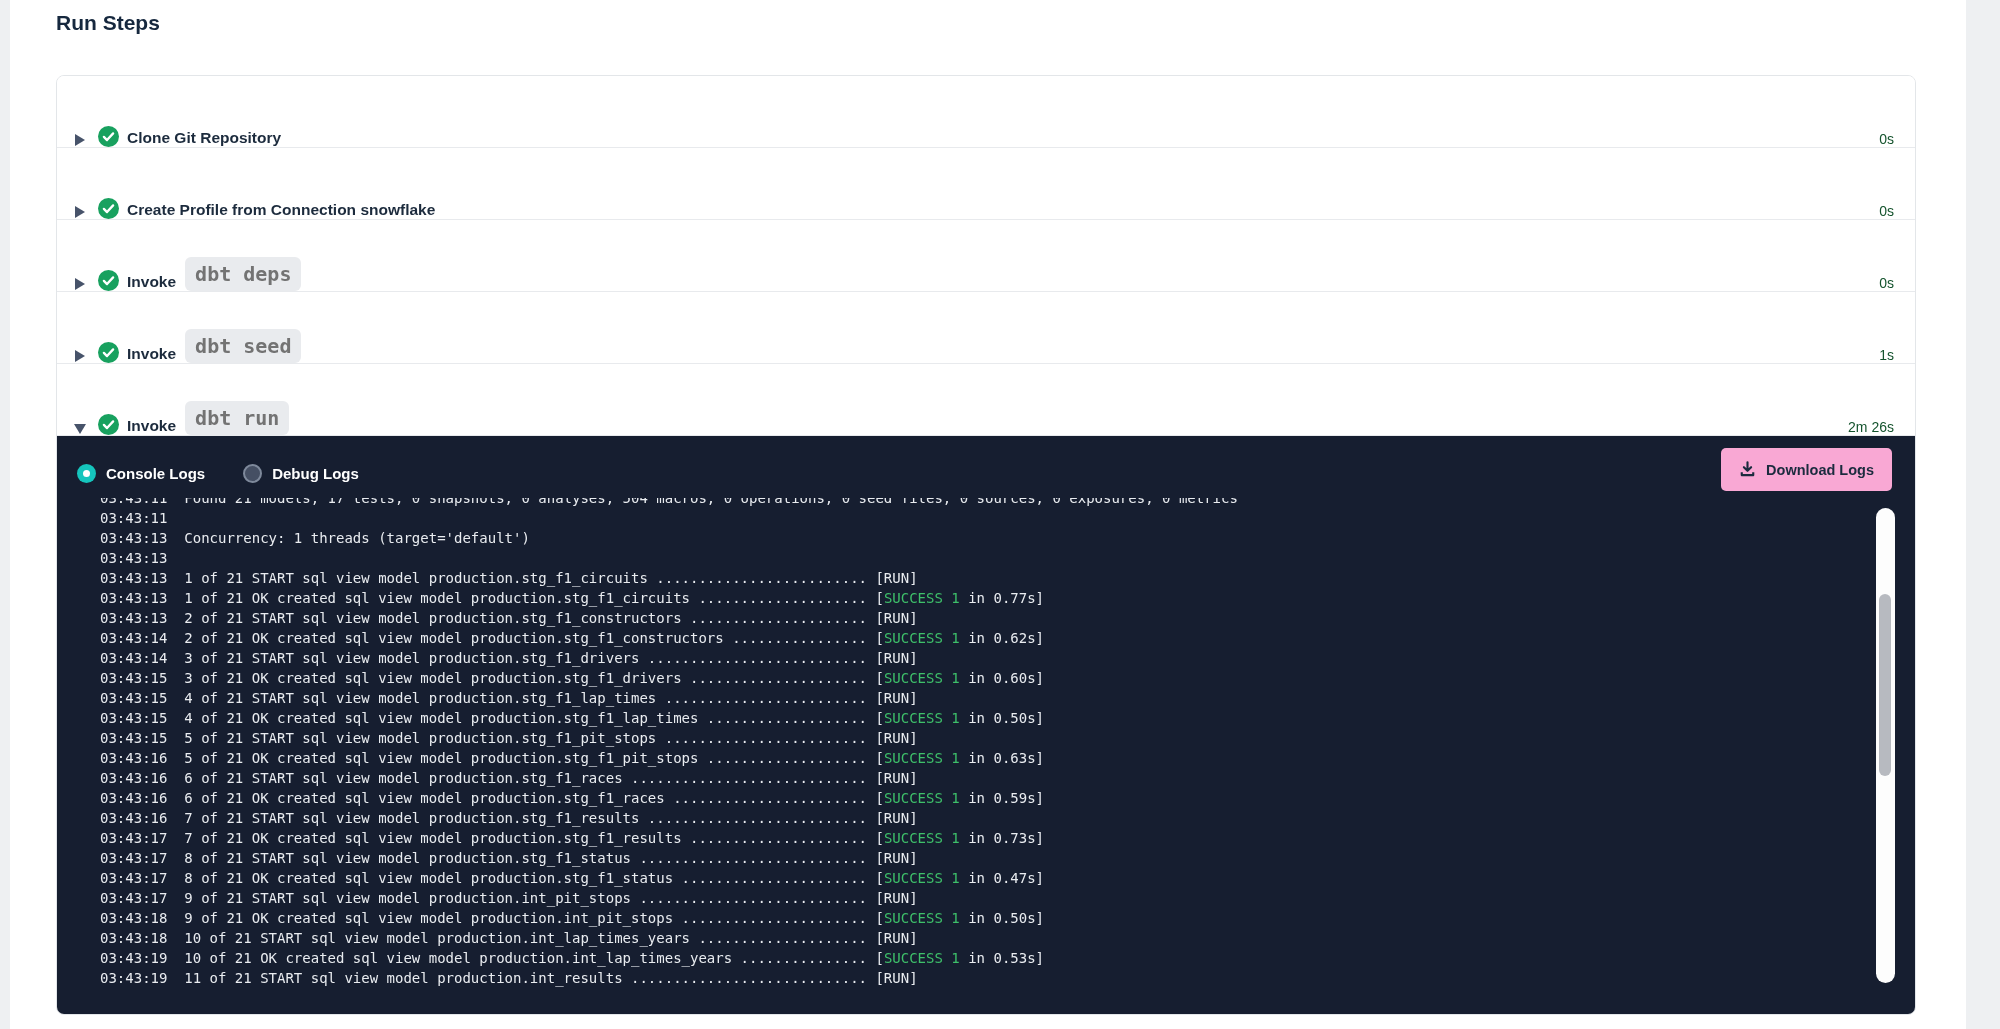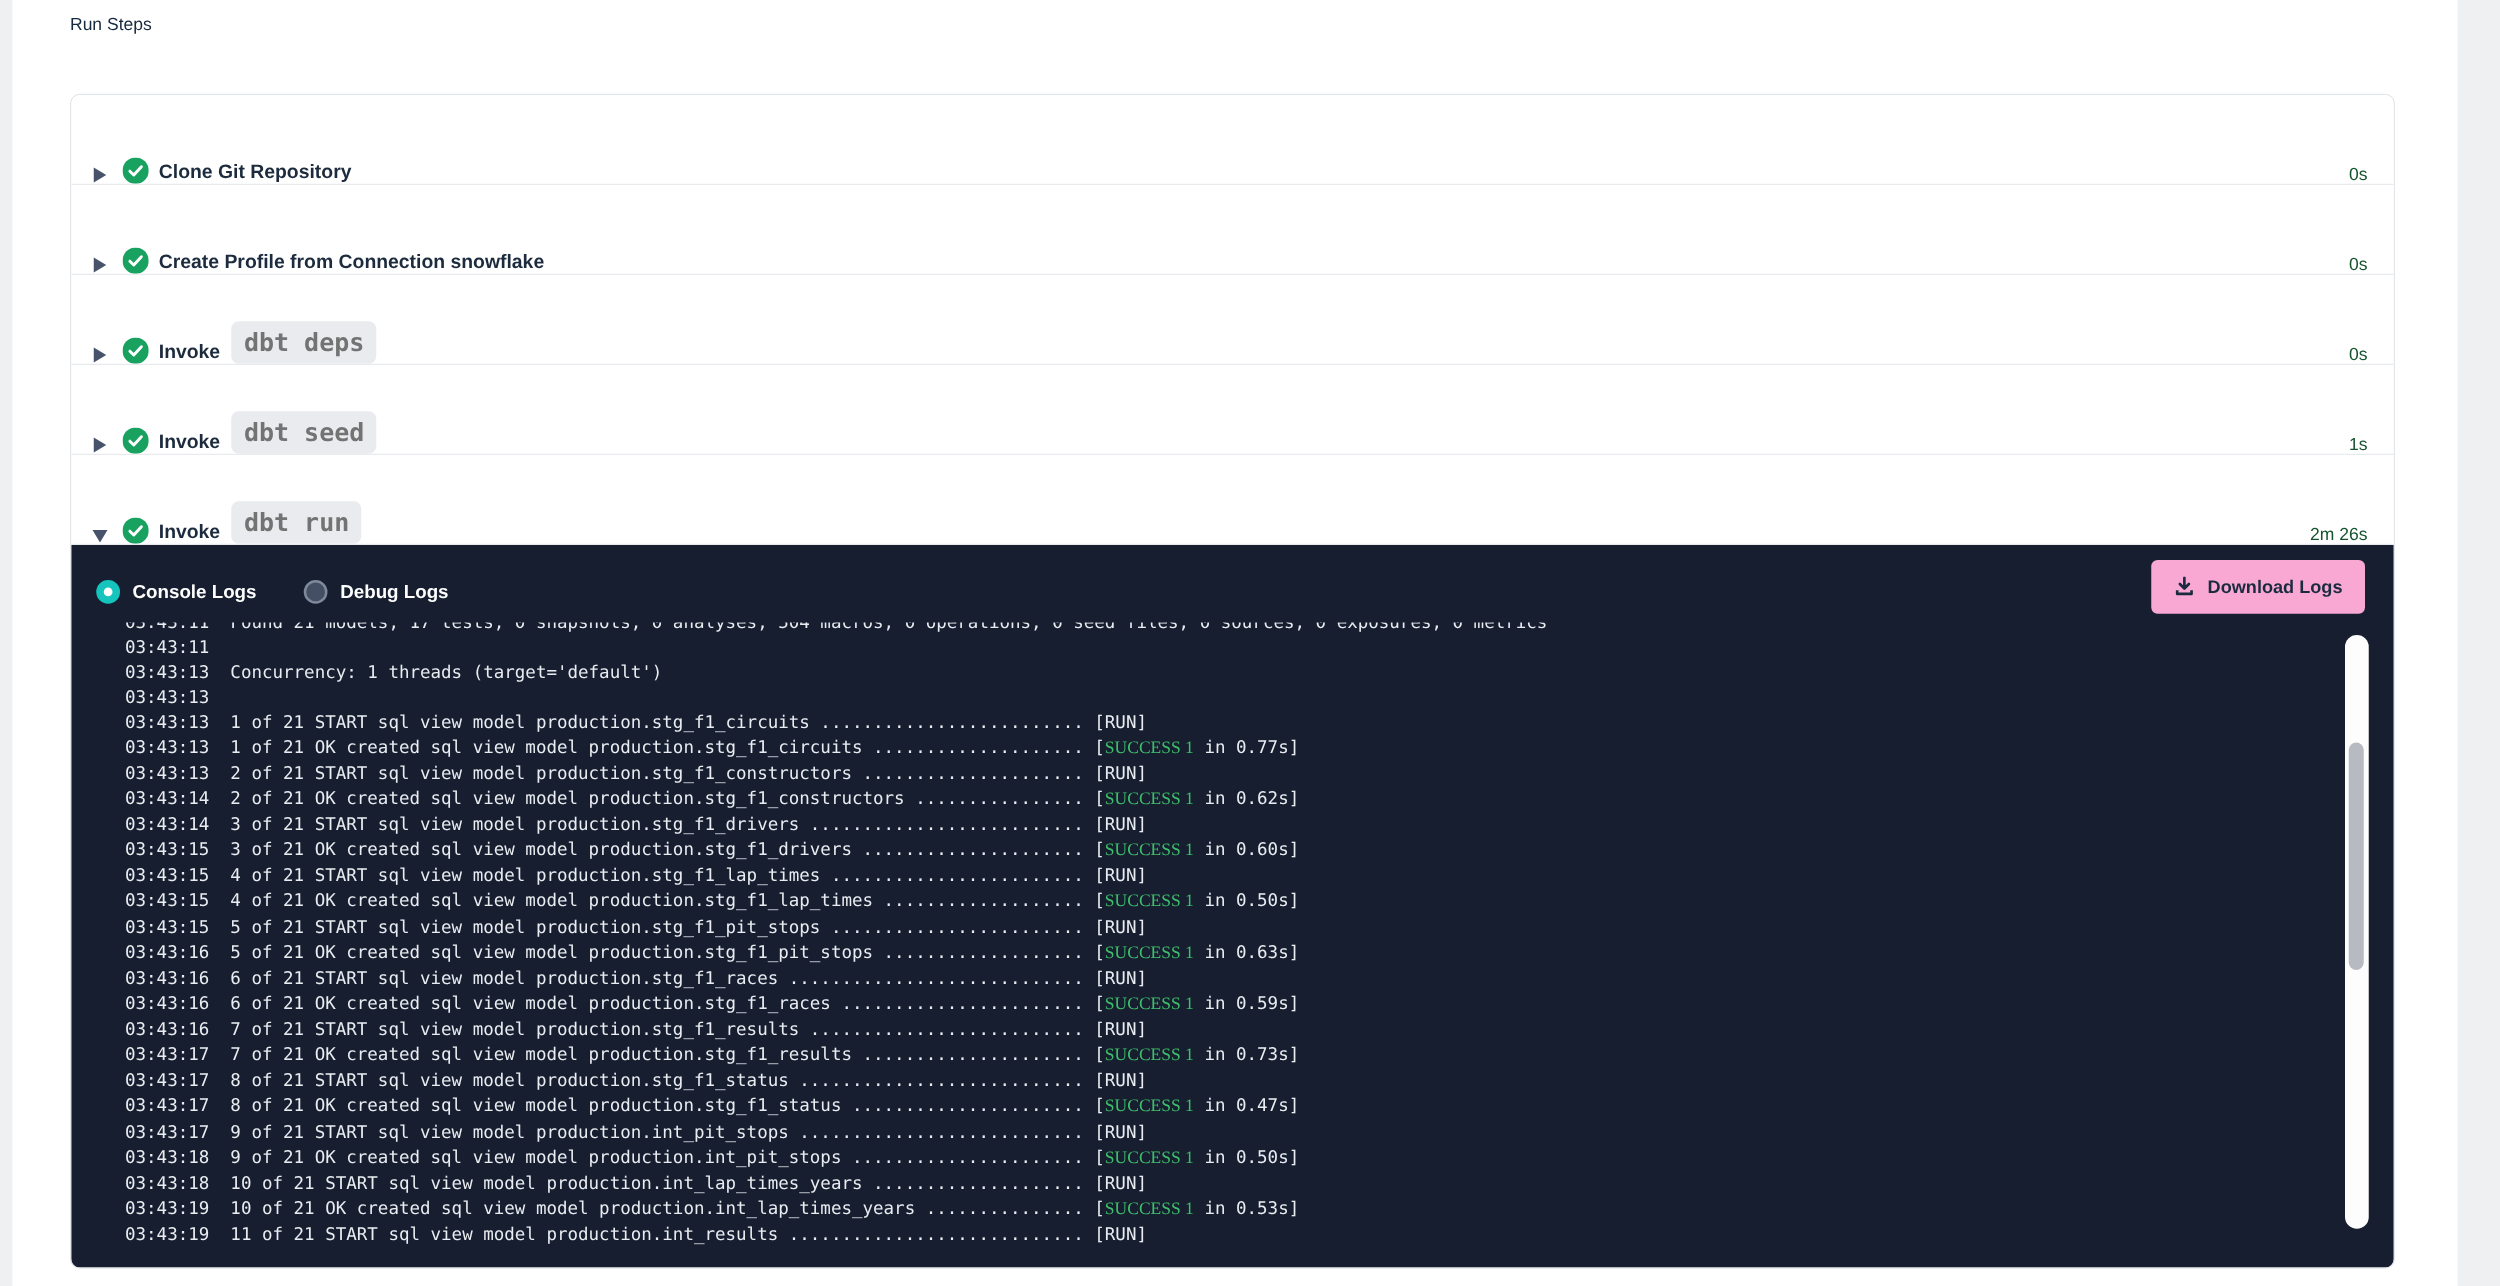--- a/index.html
+++ b/index.html
@@ -5,21 +5,21 @@
   * { margin:0; padding:0; box-sizing:border-box; }
   html,body { width:2000px; height:1029px; }
   body {
     font-family:"Liberation Sans", sans-serif;
     background:#eef0f2;
     position:relative;
     overflow:hidden;
     color:#1c2b3d;
   }
   .sheet { position:absolute; left:10px; top:0; width:1956px; height:1029px; background:#ffffff; }
-  .page-title { position:absolute; left:46px; top:11px; font-size:14px; font-weight:400; color:#16283e; }
+  .page-title { position:absolute; left:46px; top:11px; font-size:21px; font-weight:700; color:#16283e; }
   .card {
     position:absolute; left:46px; top:75px; width:1860px;
     background:#fff; border:1px solid #e3e6e9; border-radius:8px; overflow:hidden;
   }
   .row {
     height:72px; display:flex; align-items:flex-end;
     padding:0 21px 0 17px; border-bottom:1px solid #e8eaed; background:#fff; cursor:pointer;
   }
   .caret { width:12px; height:14px; position:relative; flex:0 0 12px; }
   .caret-right::before {
@@ -54,21 +54,21 @@
   .radio-label { color:#fff; font-size:15px; font-weight:700; }
   .dl-btn {
     height:43px; background:#f9a8d4; border:none; border-radius:5px; padding:0 18px;
     display:flex; align-items:center; gap:10px; cursor:pointer;
     font-family:"Liberation Sans", sans-serif; font-size:14.5px; font-weight:600; color:#1b2b3e;
   }
   .log-wrap {
     position:absolute; left:19px; right:50px; top:62px; bottom:16px; overflow:hidden;margin-left:24px;
   }
   .log { margin-top:-10px; font-family:"DejaVu Sans Mono", monospace; font-size:14px; line-height:20px; color:#e9ecf0; white-space:pre; }
-  .log .green { color:var(--success_green,#3ec06a);font-family:Liberation Serif, serif; }
+  .log .green { color:var(--success_green,#3ec06a); }
   .scroll-track {
     position:absolute; right:20px; top:72px; width:19px; height:475px;
     background:#fdfdfd; border-radius:10px;
   }
   .scroll-thumb {
     position:absolute; left:3px; top:86px; width:12px; height:182px;
     background:#b7bac0; border-radius:6px; cursor:grab;
   }
 </style>
 </head>

